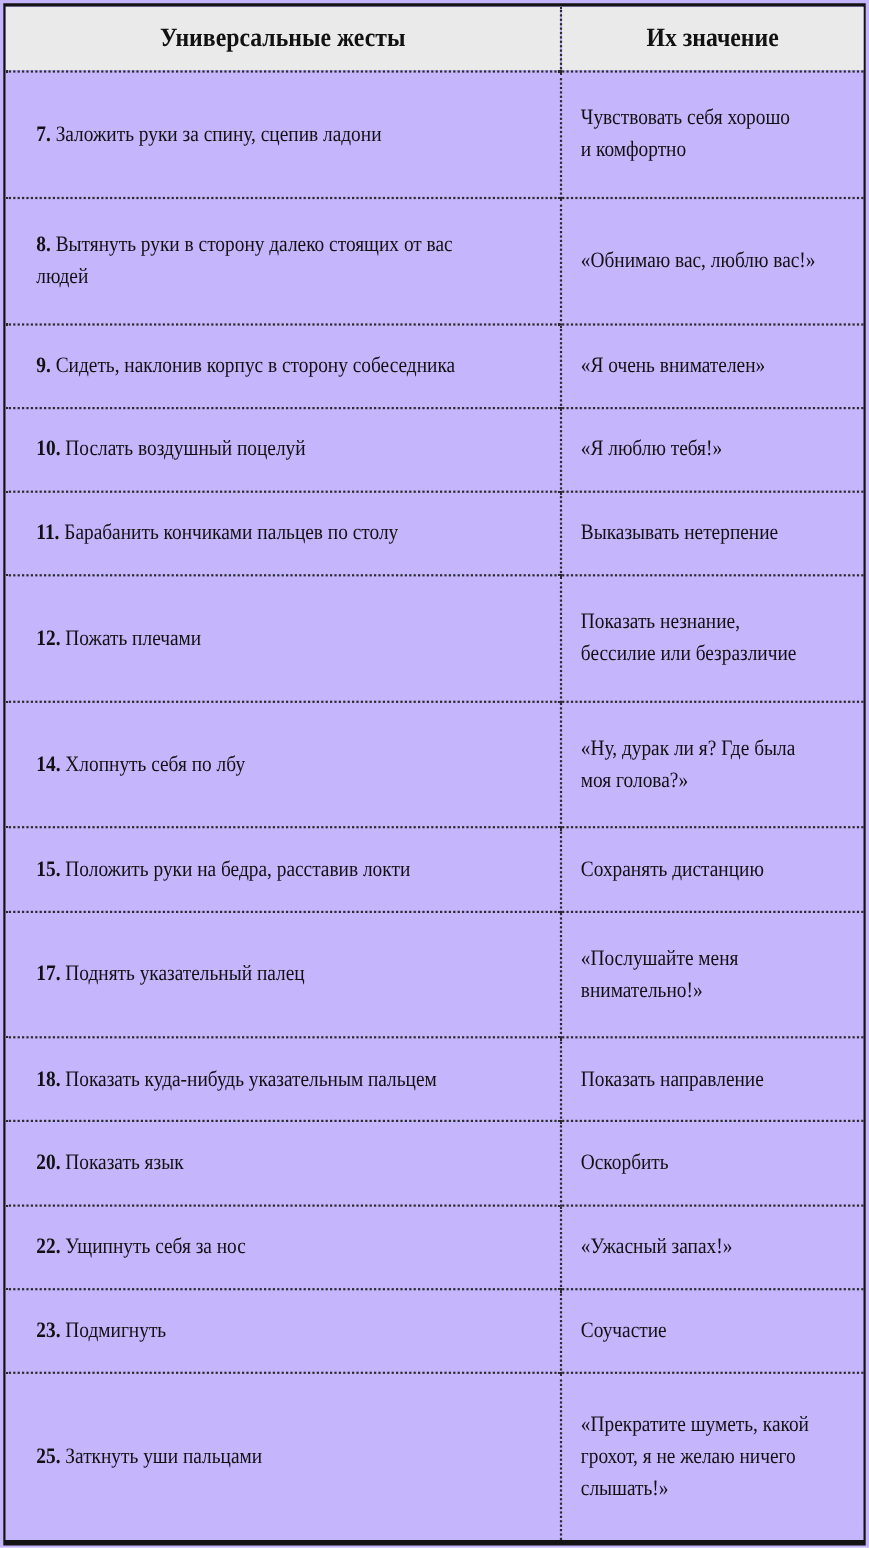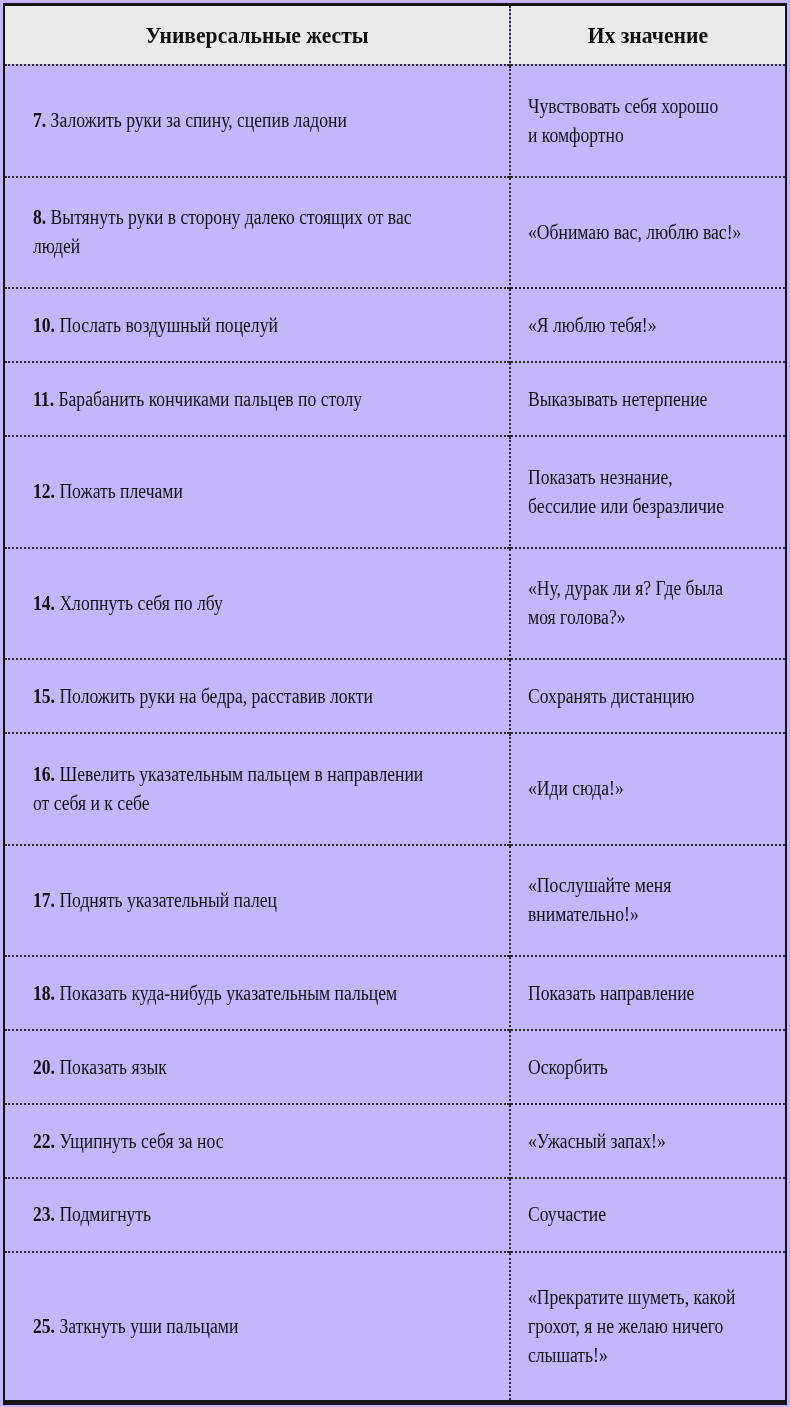--- a/index.html
+++ b/index.html
@@ -101,20 +101,28 @@
   <tr>
     <td class="gesture-cell">
       <div class="cell-text"><b>8. </b><span>Вытянуть руки в сторону далеко стоящих от вас
 людей</span></div>
     </td>
     <td class="meaning-cell">
       <div class="cell-text">«Обнимаю вас, люблю вас!»</div>
     </td>
   </tr>
 
+  <tr>
+    <td class="gesture-cell">
+      <div class="cell-text"><b>9. </b><span>Сидеть, наклонив корпус в сторону собеседника</span></div>
+    </td>
+    <td class="meaning-cell">
+      <div class="cell-text">«Я очень внимателен»</div>
+    </td>
+  </tr>
 
   <tr>
     <td class="gesture-cell">
       <div class="cell-text"><b>10. </b><span>Послать воздушный поцелуй</span></div>
     </td>
     <td class="meaning-cell">
       <div class="cell-text">«Я люблю тебя!»</div>
     </td>
   </tr>
 
@@ -150,29 +158,20 @@
 
   <tr>
     <td class="gesture-cell">
       <div class="cell-text"><b>15. </b><span>Положить руки на бедра, расставив локти</span></div>
     </td>
     <td class="meaning-cell">
       <div class="cell-text">Сохранять дистанцию</div>
     </td>
   </tr>
 
-  <tr>
-    <td class="gesture-cell">
-      <div class="cell-text"><b>16. </b><span>Шевелить указательным пальцем в направлении
-от себя и к себе</span></div>
-    </td>
-    <td class="meaning-cell">
-      <div class="cell-text">«Иди сюда!»</div>
-    </td>
-  </tr>
 
   <tr>
     <td class="gesture-cell">
       <div class="cell-text"><b>17. </b><span>Поднять указательный палец</span></div>
     </td>
     <td class="meaning-cell">
       <div class="cell-text">«Послушайте меня
 внимательно!»</div>
     </td>
   </tr>

